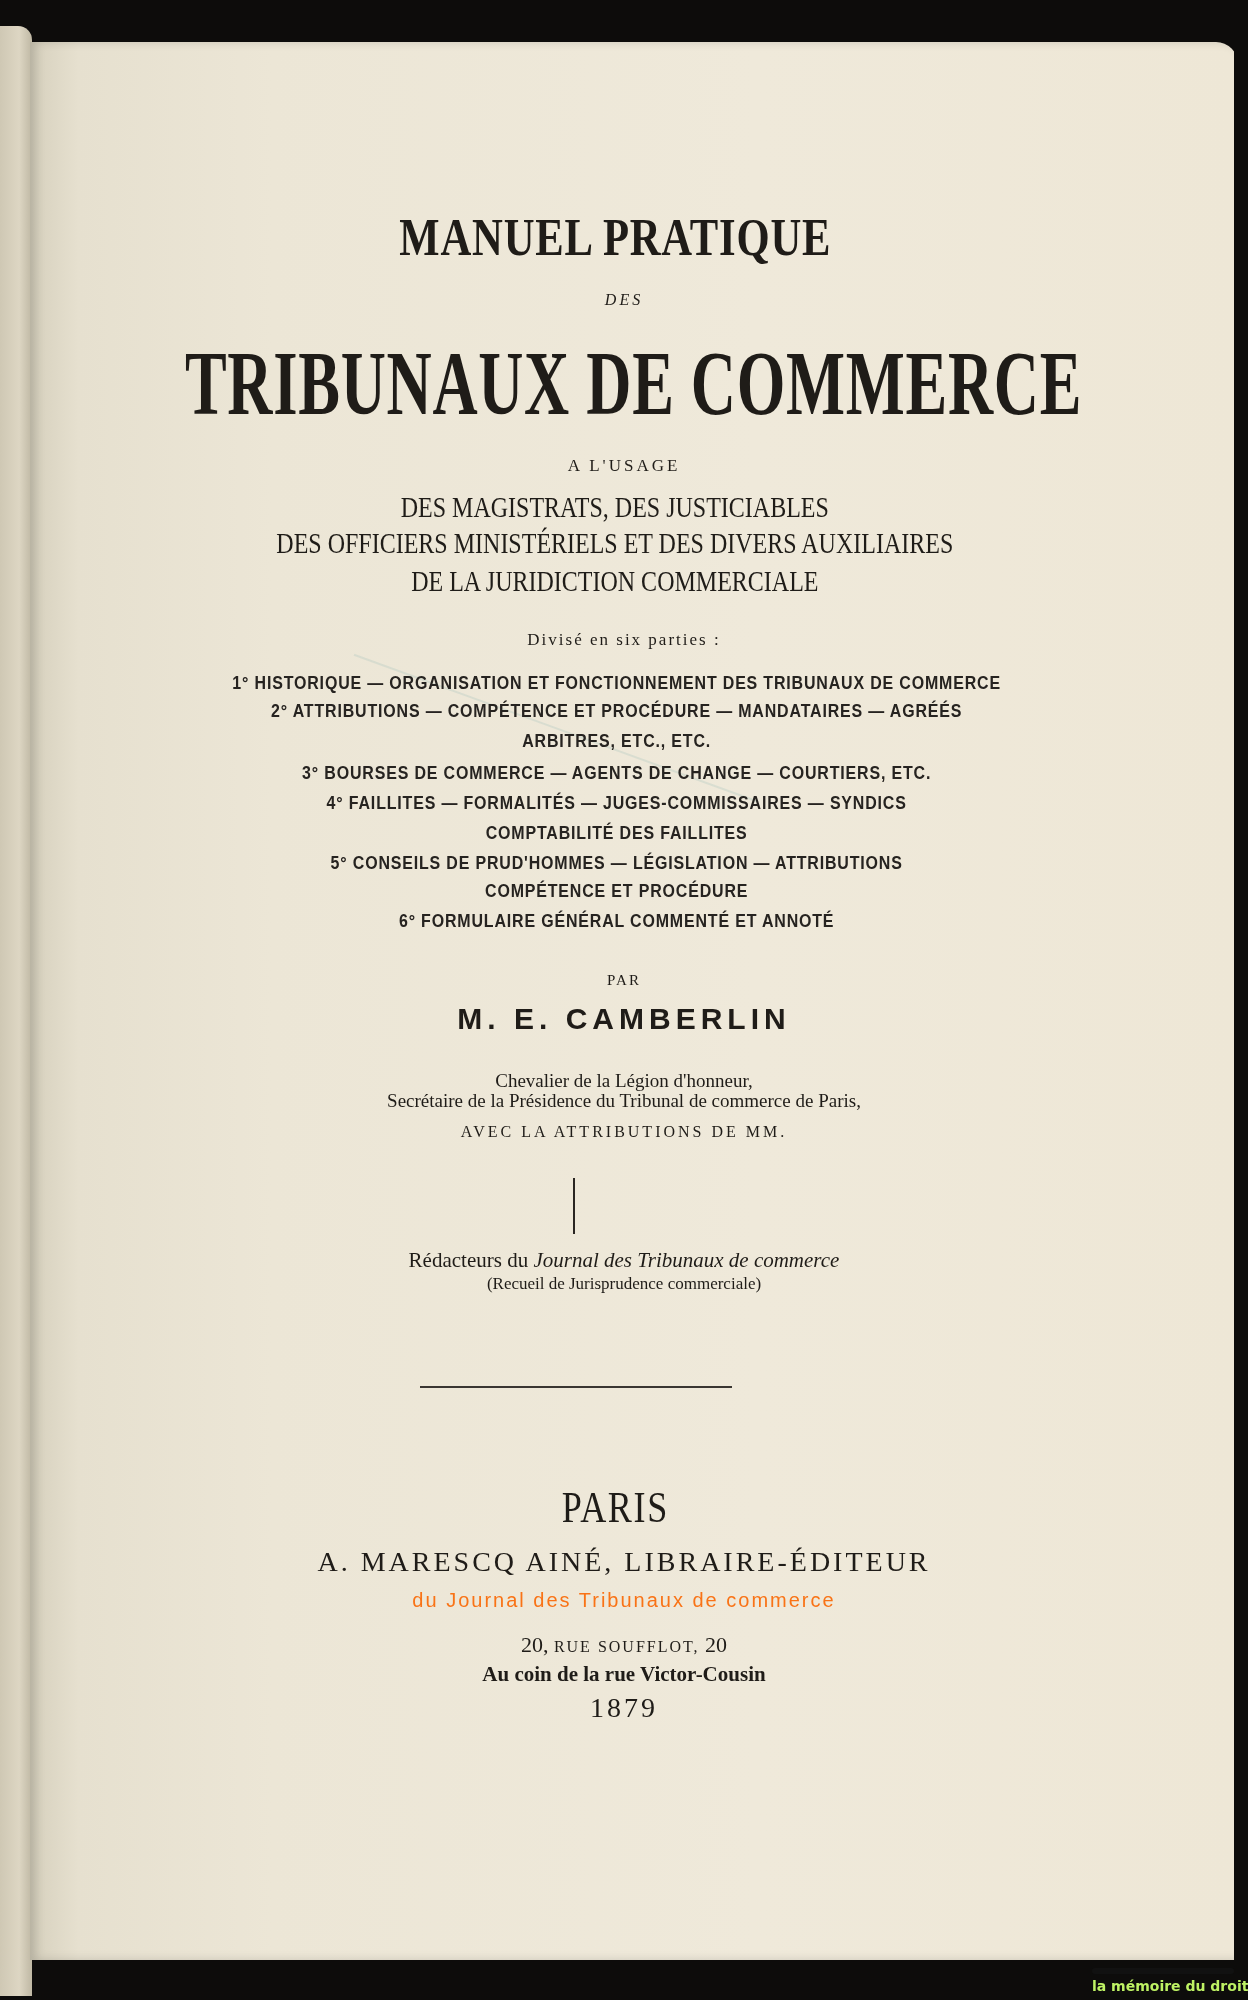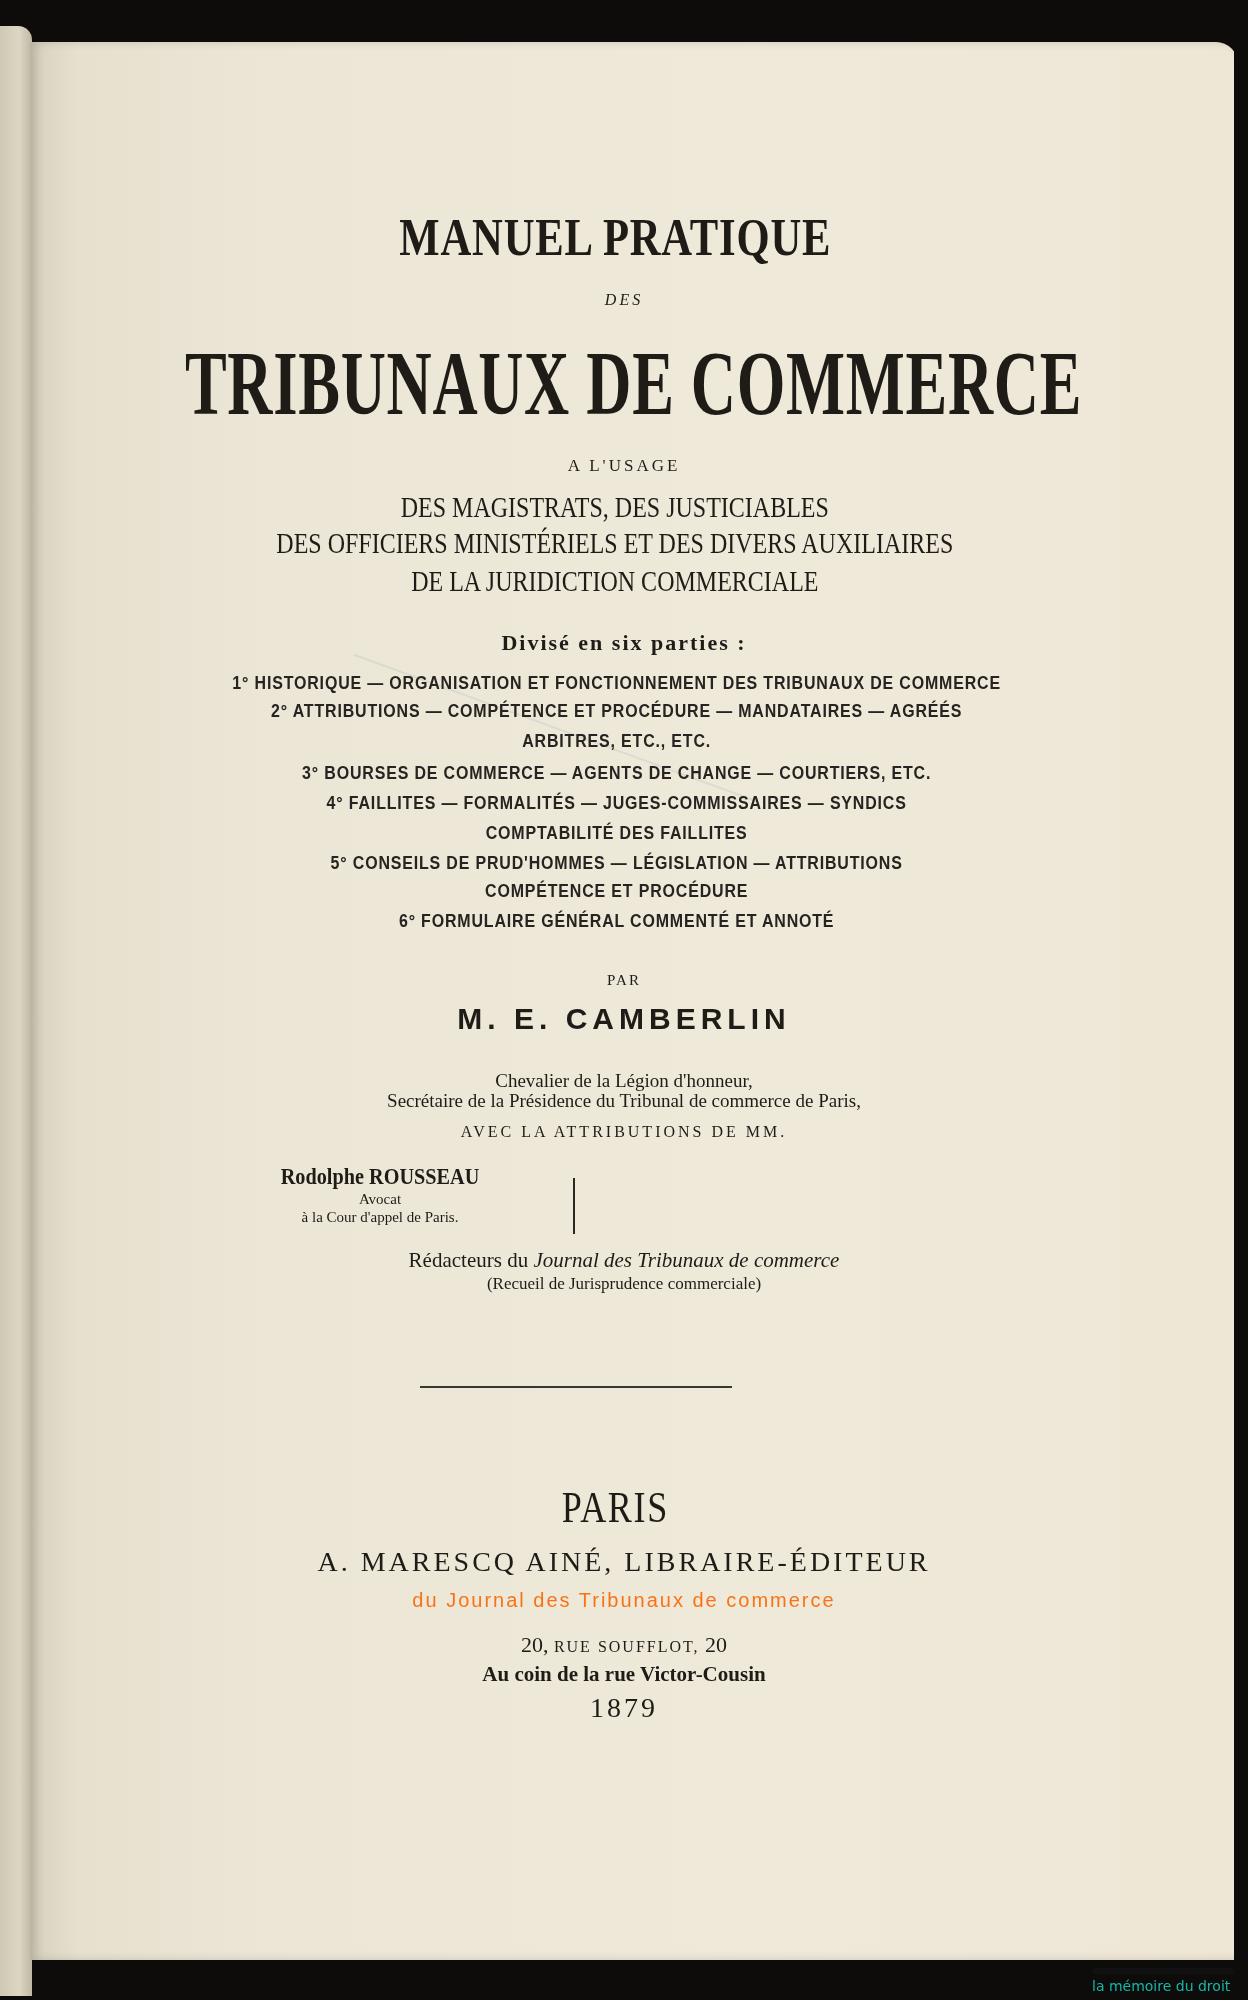--- a/index.html
+++ b/index.html
@@ -37,21 +37,21 @@
     .des { top: 291px; font-size: 16px; letter-spacing: 3px; transform-origin: 570px 0; font-style: italic; }
     .title-2 {
       top: 330px; font-weight: bold; font-size: 92px; letter-spacing: 1px;
       transform: scaleX(0.68); transform-origin: 578px 0;
     }
     .usage { top: 456px; font-size: 17px; letter-spacing: 3px; }
     .aud { font-size: 30px; transform: scaleX(0.8); transform-origin: 578px 0; }
     .aud1 { top: 490px; }
     .aud2 { top: 526px; }
     .aud3 { top: 564px; }
-    .parts-head { top: 630px; font-weight: bold; font-size: 22px; letter-spacing: 2px; }
+    .parts-head { top: 630px; font-weight: normal; font-size: 17px; letter-spacing: 2px; }
     .part {
       font-family: "Liberation Sans", sans-serif; font-weight: bold; font-size: 19px;
       letter-spacing: 1px; transform: scaleX(0.84); transform-origin: 578px 0;
       color: #262320;
     }
     .p1 { top: 672px; }
     .p2 { top: 700px; }
     .p2b { top: 730px; }
     .p3 { top: 762px; }
     .p4 { top: 792px; }
@@ -97,21 +97,21 @@
     }
     .logo { position: absolute; left: 1088px; top: 1888px; width: 150px; height: 112px; }
     .logo-mark {
       font-family: "DejaVu Sans", sans-serif; font-weight: bold; font-size: 62px; color: #c01a26;
       position: absolute; left: 0; top: 0; letter-spacing: -3px; line-height: 70px;
     }
     .logo-mark .outline { color: transparent; -webkit-text-stroke: 1.5px #5a2a22; }
     .logo-bar { position: absolute; left: 4px; top: 80px; width: 142px; height: 6px; background: #111; border-radius: 3px; }
     .logo-tag {
       position: absolute; left: 4px; top: 90px; font-family: "DejaVu Sans", sans-serif; font-size: 14px;
-      color: #14b8a6; font-weight: normal; white-space: nowrap;
+      color: #bef264; font-weight: bold; white-space: nowrap;
     }
   </style>
 </head>
 <body>
 
 <div class="spine"></div>
 <div class="page"></div>
 <div class="page-edge"></div>
 <div class="stamp"></div>
 
@@ -135,25 +135,20 @@
   <div class="line part p5b">COMPÉTENCE ET PROCÉDURE</div>
   <div class="line part p6">6° FORMULAIRE GÉNÉRAL COMMENTÉ ET ANNOTÉ</div>
 
   <div class="line par">PAR</div>
   <div class="line author">M. E. CAMBERLIN</div>
   <div class="line role role1">Secrétaire de la Présidence du Tribunal de commerce de Paris,</div>
   <div class="line role role2">Chevalier de la Légion d'honneur,</div>
 
   <div class="line collab">AVEC LA ATTRIBUTIONS DE MM.</div>
   <div class="collab-cols">
-    <div class="col col-left">
-      <span class="col-name">Rodolphe ROUSSEAU</span>
-      <span class="col-sub">Avocat</span>
-      <span class="col-sub">à la Cour d'appel de Paris.</span>
-    </div>
     <div class="col-divider"></div>
   </div>
 
   <div class="line redact">
     <span>Rédacteurs du </span><em>Journal des Tribunaux de commerce</em>
   </div>
   <div class="line recueil">(Recueil de Jurisprudence commerciale)</div>
 
   <div class="rule"></div>
 

